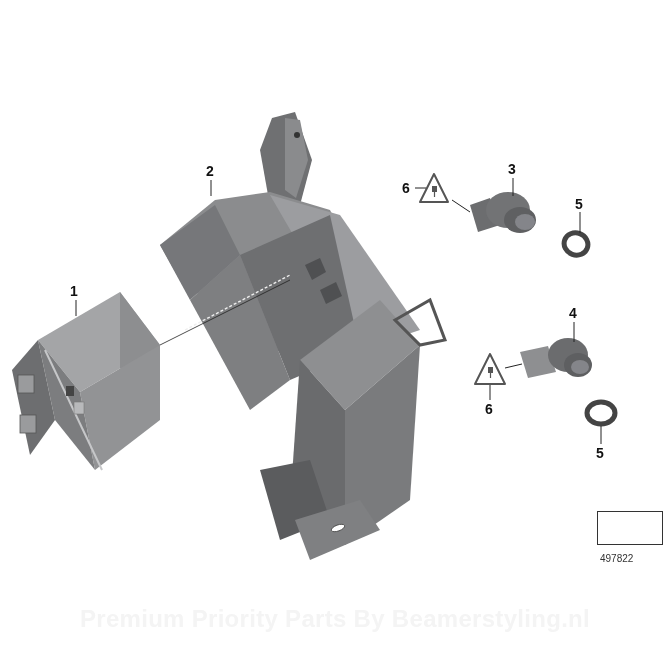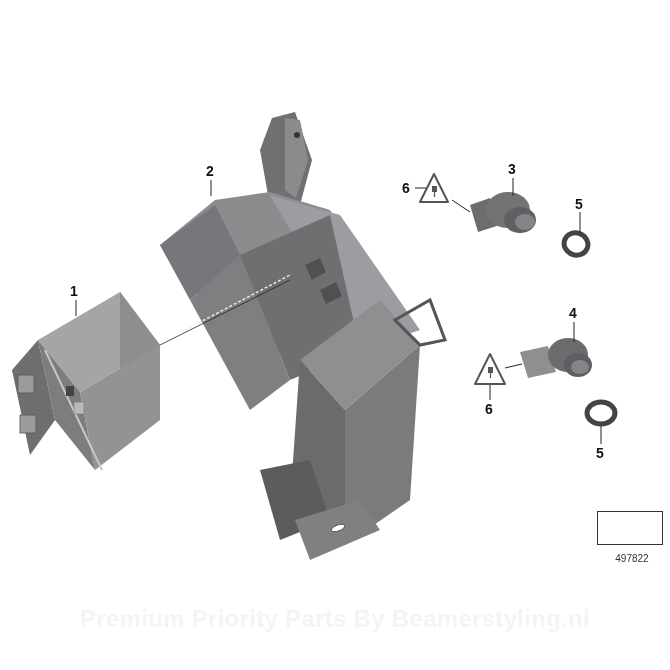--- a/index.html
+++ b/index.html
@@ -1,20 +1,20 @@
 <!DOCTYPE html>
 <html><head>
 <meta charset="utf-8">
 <style>
   html,body{margin:0;padding:0;background:#fff;}
   body{width:670px;height:670px;position:relative;overflow:hidden;font-family:"Liberation Sans",sans-serif;}
   .canvas{position:absolute;left:0;top:0;width:670px;height:670px;}
   .callout{position:absolute;font-weight:bold;font-size:14px;color:#111;line-height:1;}
   .ref-box{position:absolute;left:597px;top:511px;width:66px;height:34px;border:1.5px solid #333;box-sizing:border-box;background:#fff;}
-  .ref-num{position:absolute;left:600px;top:553px;width:64px;text-align:center;font-size:10px;color:#333;}
+  .ref-num{position:absolute;left:600px;top:553px;width:64px;text-align:left;font-size:10px;color:#333;}
   .watermark{position:absolute;left:0;top:605px;width:670px;text-align:center;font-weight:bold;font-size:24px;color:#f4f4f4;letter-spacing:0.3px;}
 </style>
 </head>
 <body>
 
 <div class="canvas">
 <svg width="670" height="670" viewBox="0 0 670 670" xmlns="http://www.w3.org/2000/svg">
 
   <g>
     <polygon points="38,340 120,292 160,345 80,392" fill="#a4a5a7"></polygon>

